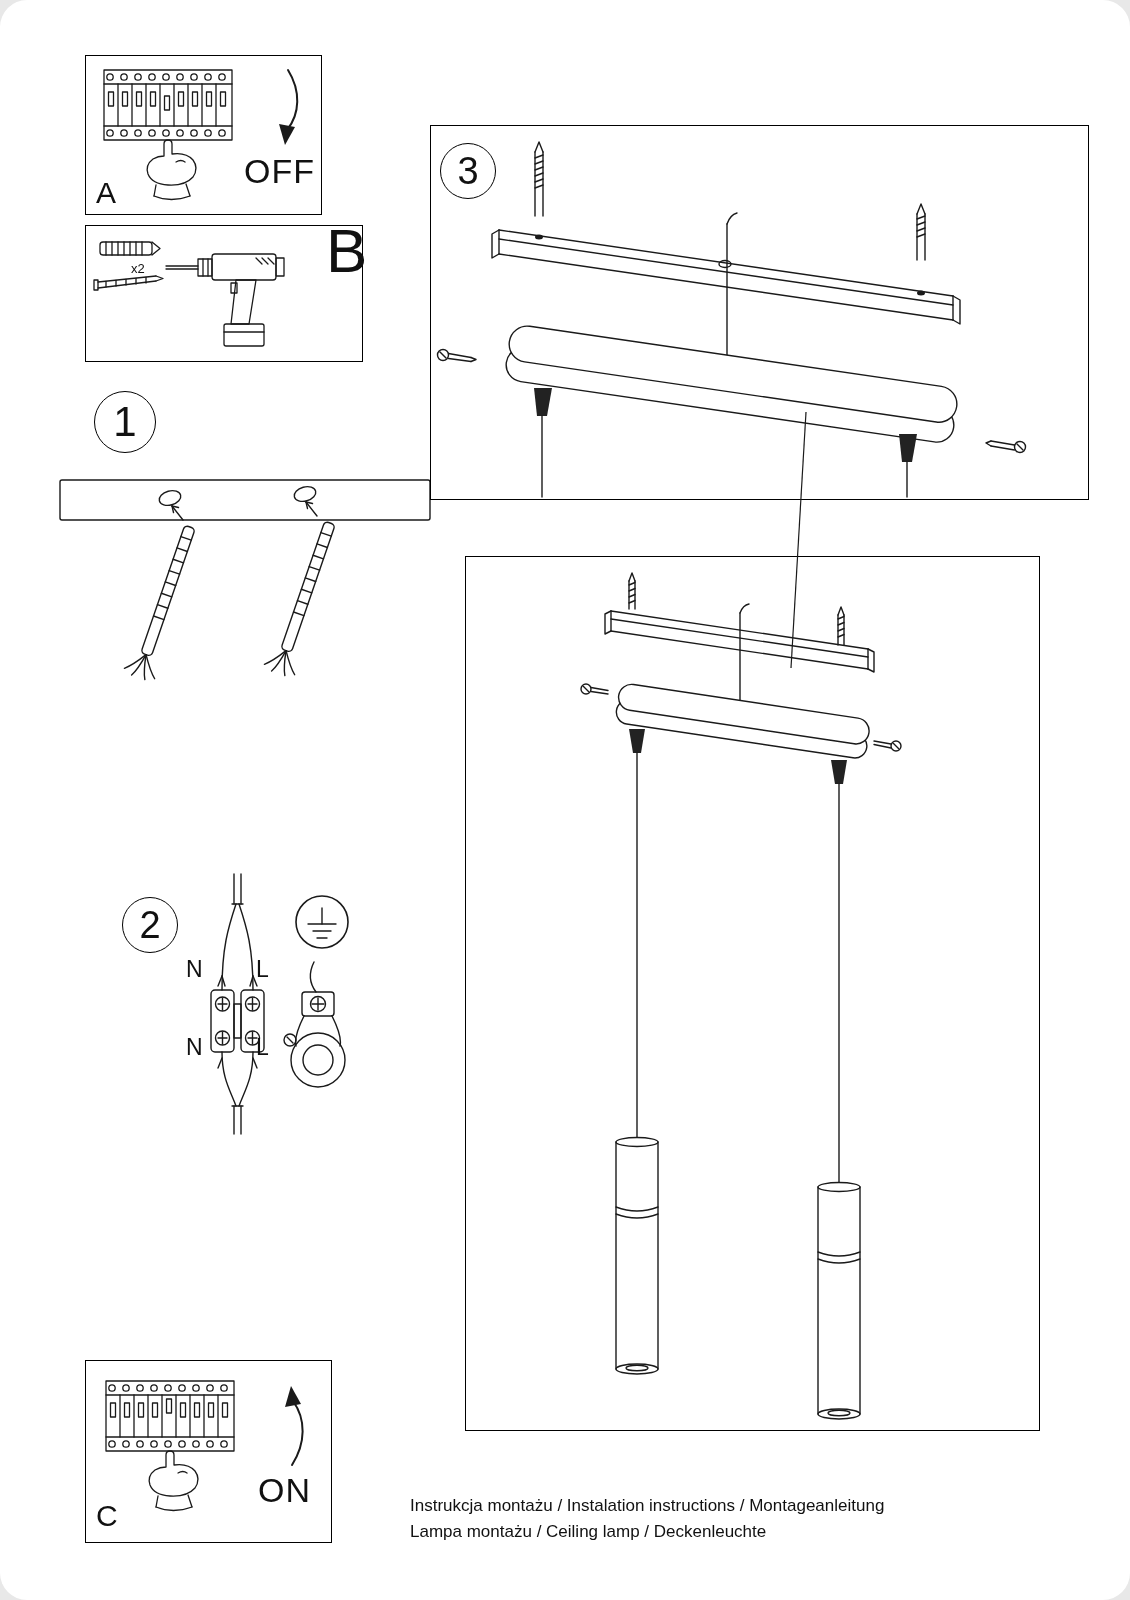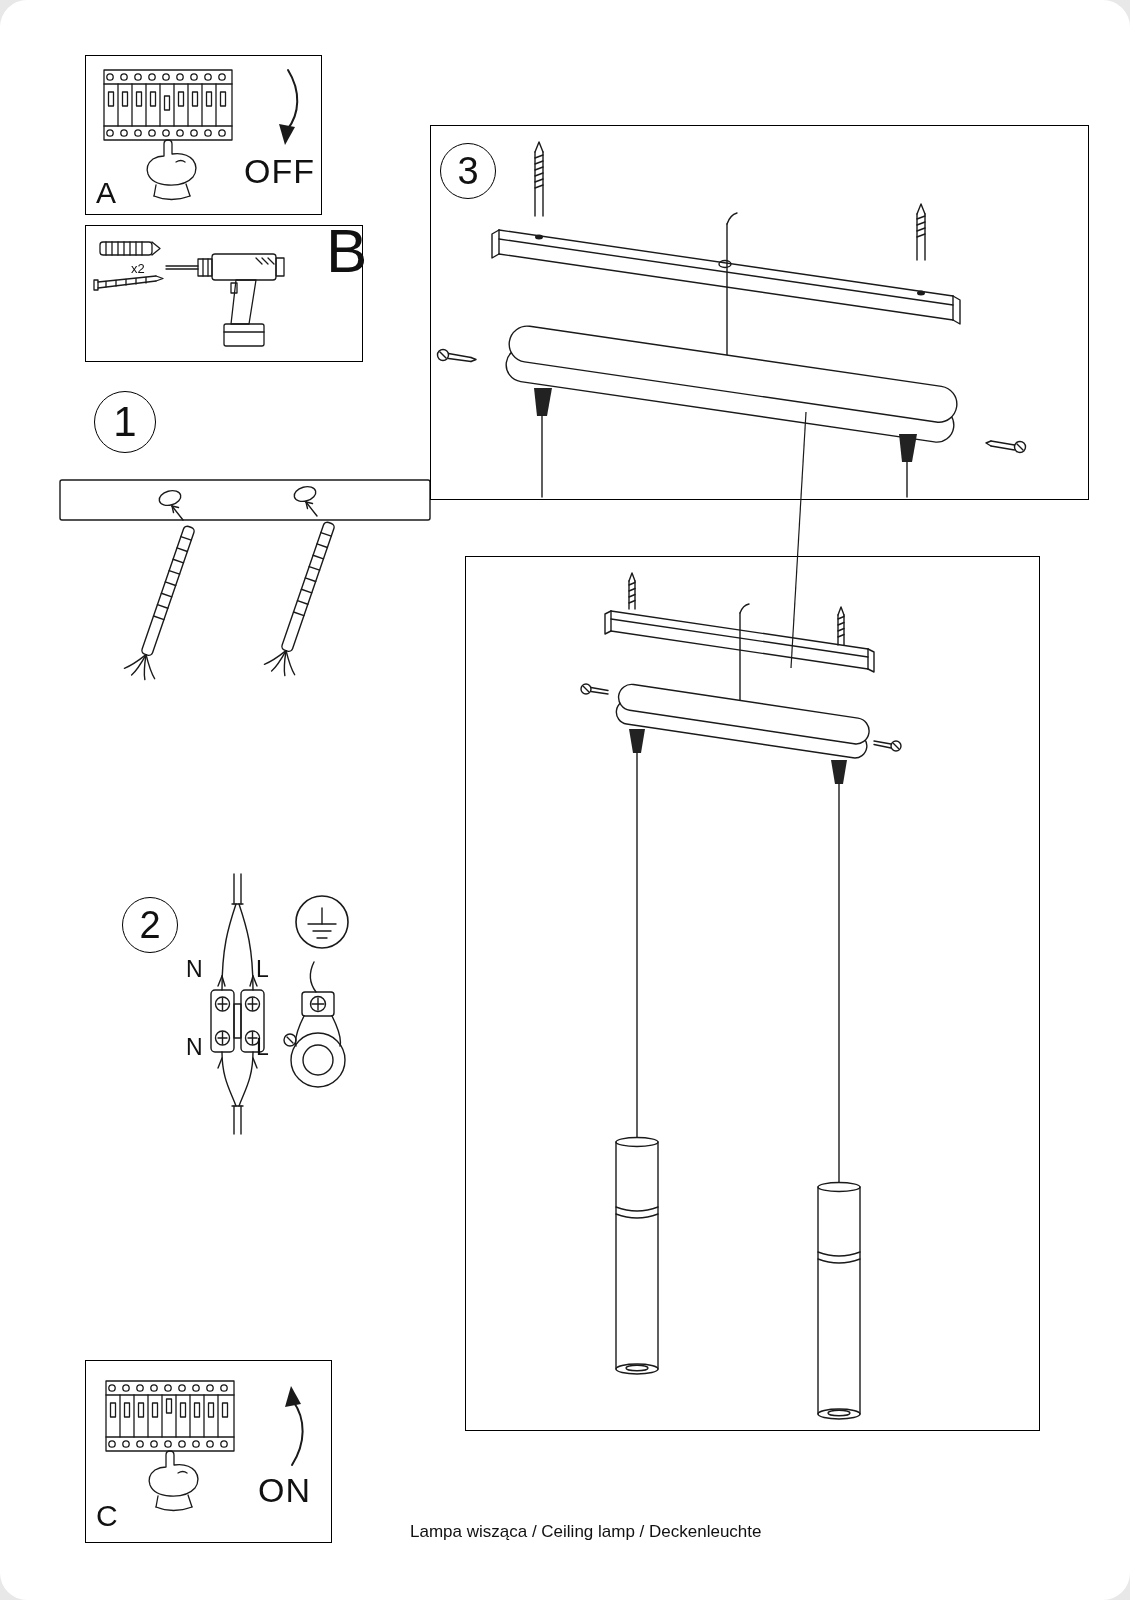--- a/index.html
+++ b/index.html
@@ -456,15 +456,16 @@
       </g>
     </svg>
     <svg style="left:176px; top:18px;" width="50" height="90" viewBox="0 0 50 90" stroke="#1a1a1a" fill="none" stroke-width="2" stroke-linecap="round" stroke-linejoin="round">
       <path d="M30,86 C44,64 44,40 31,22"></path>
       <polygon points="23,28 39,25 29,7" fill="#1a1a1a" stroke="none"></polygon>
     </svg>
     <div class="switch-label" style="left:172px; top:112px; font-size:34px;">ON</div>
     <div class="big-letter" style="left:10px; top:140px; font-size:30px;">C</div>
   </div>
 
-  <div class="footer-line" style="left:410px; top:1522px;">Lampa wisząca / Ceiling lamp / Deckenleuchte</div>
+  <div class="footer-line" style="left:410px; top:1496px;">Instrukcja montażu / Instalation instructions / Montageanleitung</div>
+  <div class="footer-line" style="left:410px; top:1522px;">Lampa montażu / Ceiling lamp / Deckenleuchte</div>
 
 </div>
 
 </body></html>

